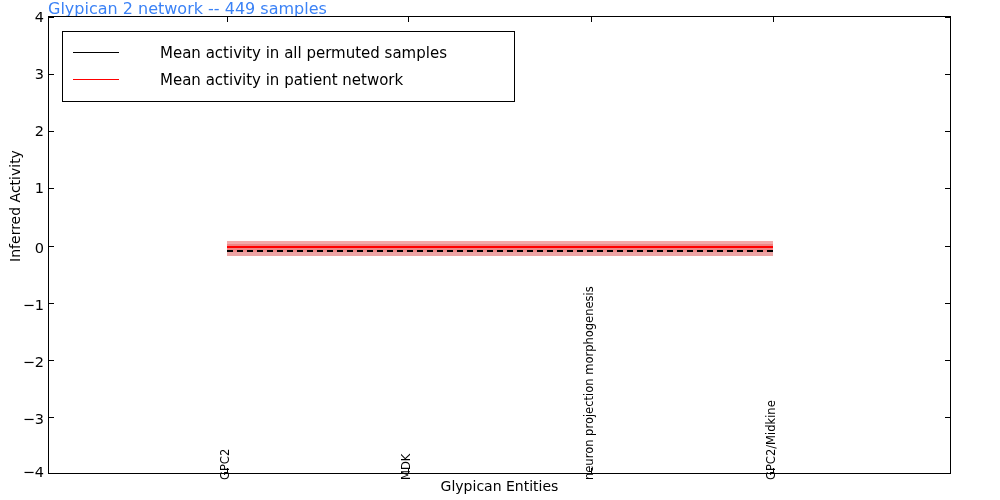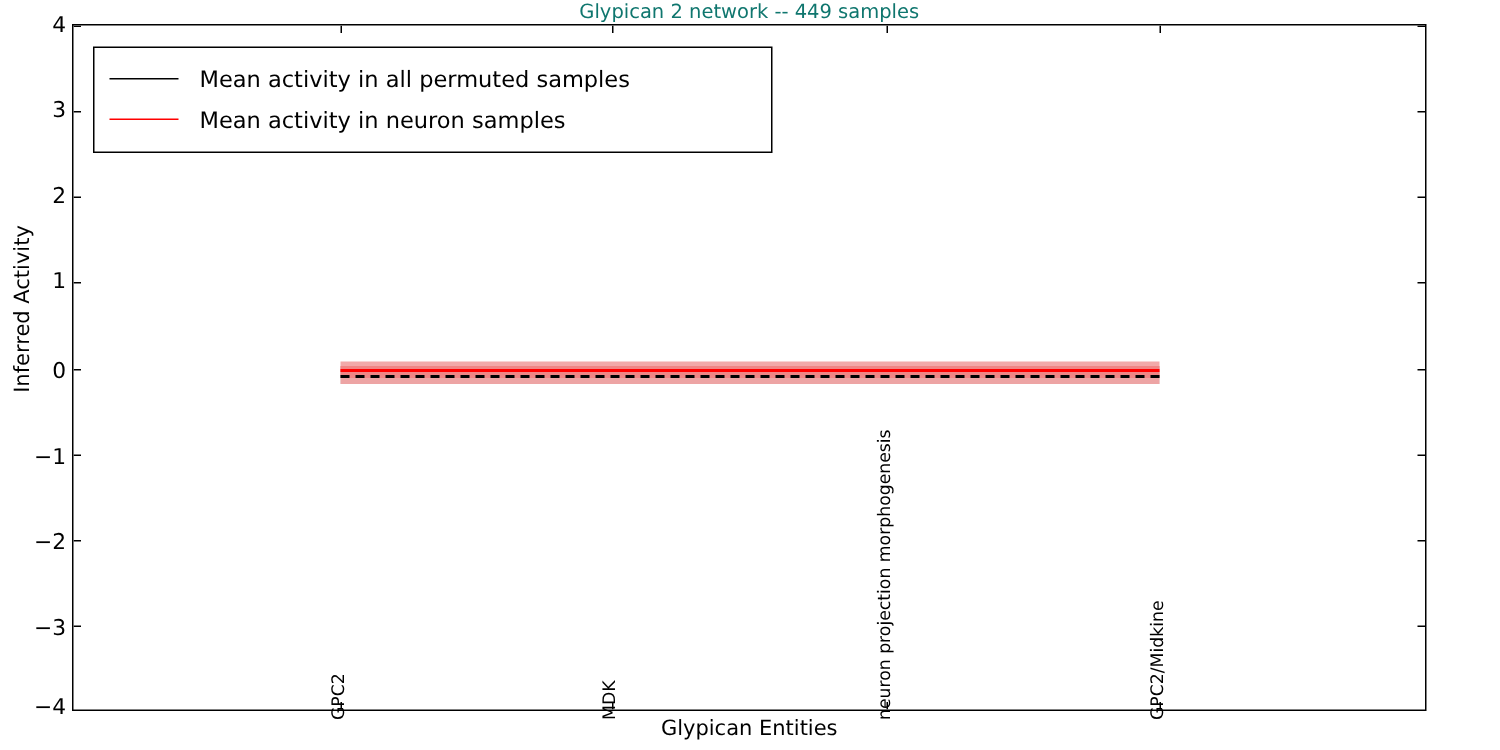--- a/index.html
+++ b/index.html
@@ -19,23 +19,22 @@
     height: 500px;
     background: #ffffff;
   }
 
   
   .chart-title {
     position: absolute;
     left: 48px;
     top: 0px;
     width: 903px;
-    text-align: center;
-    font-size: 13px;
-    color: #0f766e;
+    font-size: 16px;
+    color: #3b82f6;
     line-height: 18px;
     white-space: nowrap;
   }
 
   
   .plot-frame {
     position: absolute;
     left: 48px;
     top: 16px;
     width: 903px;
@@ -156,20 +155,21 @@
     width: 453px;
     box-sizing: border-box;
     border: 1.3px solid #000000;
     background: #ffffff;
     padding: 7px 10px 8px 10px;
   }
   .legend-row {
     display: flex;
     align-items: center;
     height: 27px;
+    gap: 27px;
   }
   .legend-swatch {
     width: 46px;
     height: 0;
     margin-right: 14px;
     flex: 0 0 auto;
   }
   .legend-swatch.black { border-top: 1.6px solid #000000; }
   .legend-swatch.red   { border-top: 1.6px solid #ff0000; }
   .legend-text {
@@ -238,21 +238,21 @@
 
       <div class="line-black-dashed" style="left:178px; top:233px; width:546px;"></div>
 
       <div class="legend-box">
         <div class="legend-row">
           <span class="legend-swatch black"></span>
           <span class="legend-text">Mean activity in all permuted samples</span>
         </div>
         <div class="legend-row">
           <span class="legend-swatch red"></span>
-          <span class="legend-text">Mean activity in neuron samples</span>
+          <span class="legend-text">Mean activity in patient network</span>
         </div>
       </div>
 
     </div>
   </div>
 
   <div class="xtick-label" style="left:231px; top:469px;">GPC2</div>
   <div class="xtick-label" style="left:412px; top:469px;">MDK</div>
   <div class="xtick-label" style="left:595px; top:469px;">neuron projection morphogenesis</div>
   <div class="xtick-label" style="left:777px; top:469px;">GPC2/Midkine</div>

